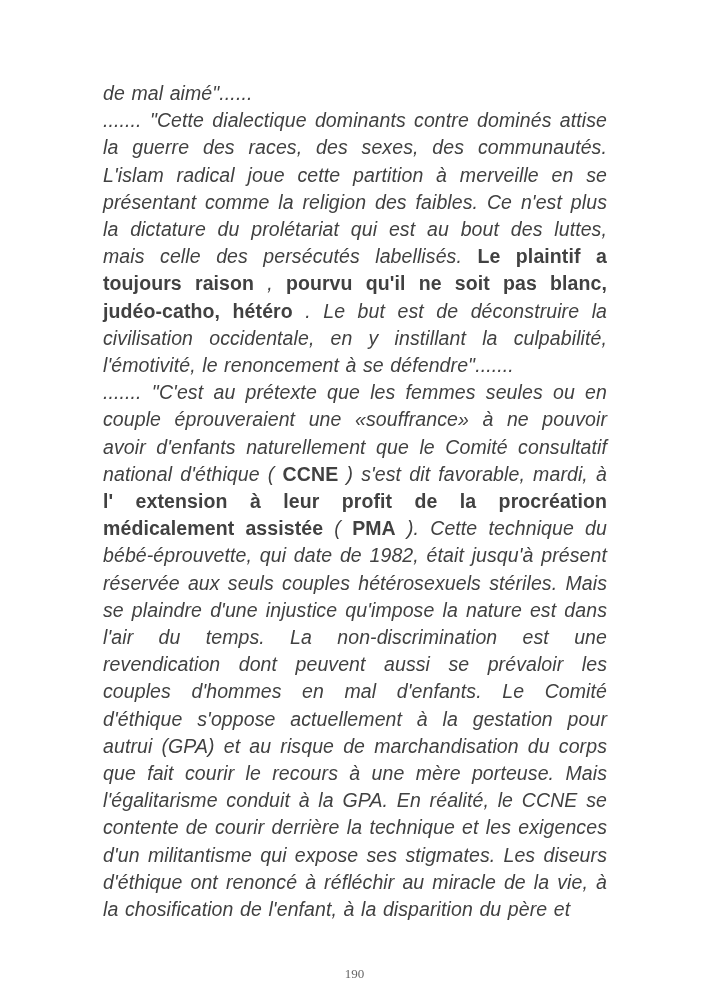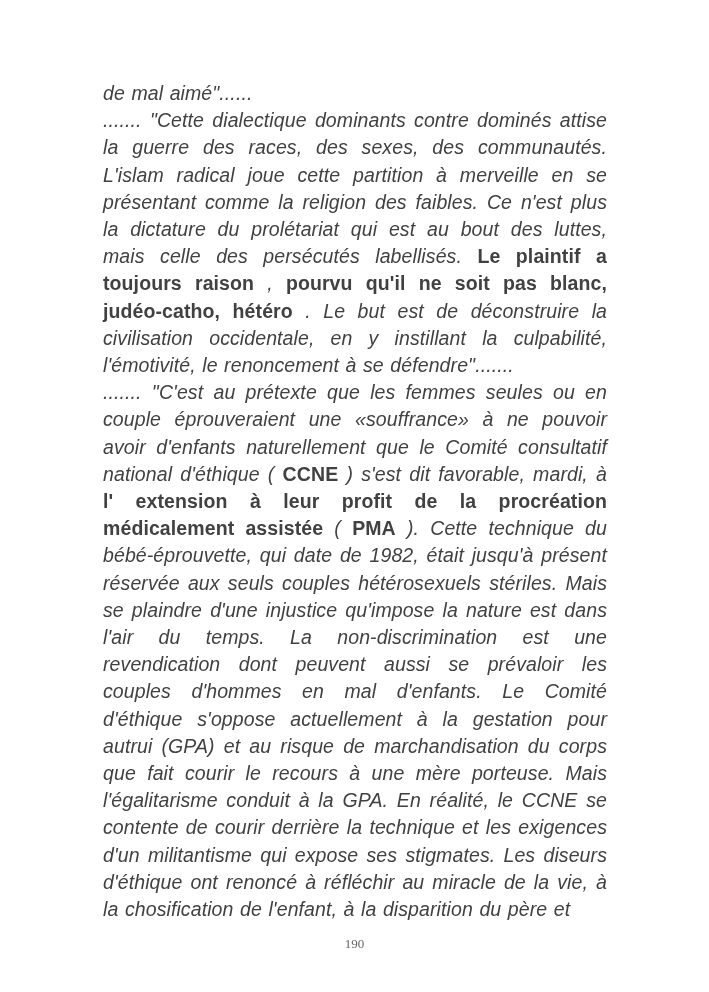--- a/index.html
+++ b/index.html
@@ -37,21 +37,21 @@
     font-weight: normal;
   }
   .run-b {
     font-style: normal;
     font-weight: bold;
   }
   .footer {
     position: absolute;
     left: 0;
     right: 0;
-    top: 934px;
+    top: 964px;
     text-align: center;
   }
   .page-number {
     font-family: "Liberation Serif", serif;
     font-style: normal;
     font-weight: normal;
     font-size: 13px;
     color: #666666;
   }
 </style>

